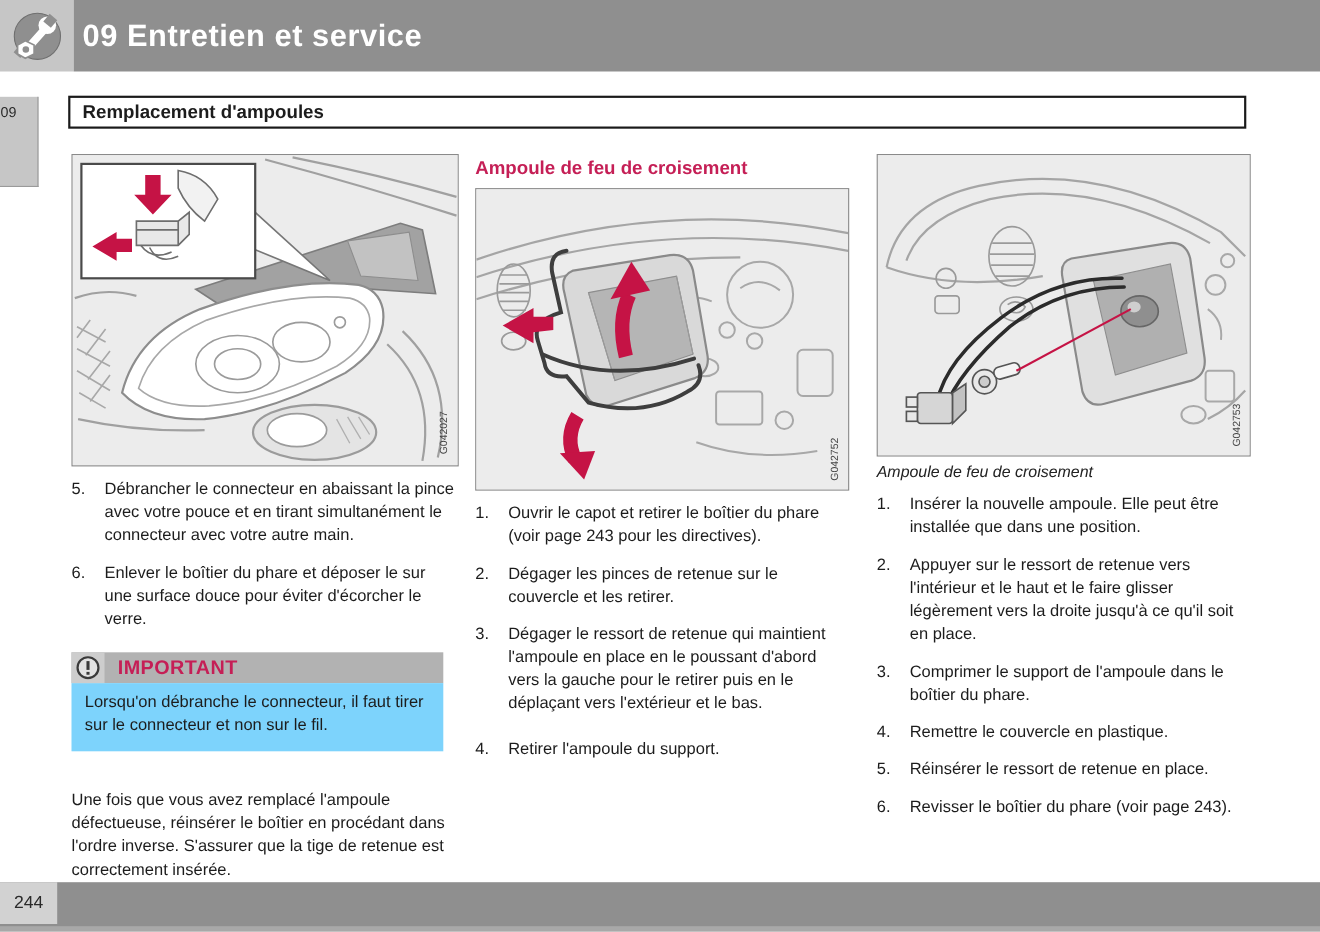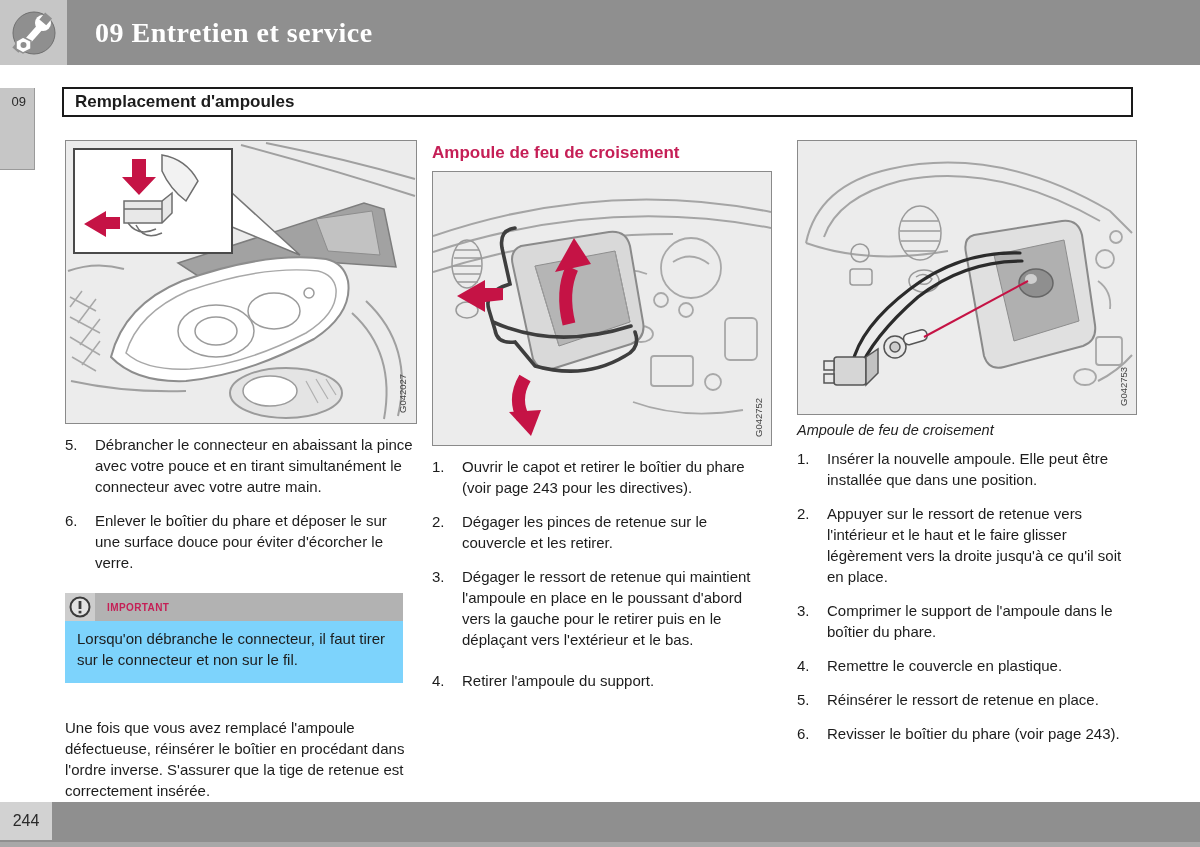--- a/index.html
+++ b/index.html
@@ -5,26 +5,26 @@
   html,body{margin:0;padding:0;background:#fff;}
   body{font-family:"Liberation Sans","DejaVu Sans",sans-serif;color:#1c1c1c;
        width:1200px;height:847px;position:relative;overflow:hidden;}
 
   
   .chapter-header{position:absolute;left:0;top:0;width:1200px;height:65px;}
   .chapter-icon-box{position:absolute;left:0;top:0;width:67px;height:65px;background:#c6c6c6;
        display:flex;align-items:center;justify-content:center;}
   .chapter-bar{position:absolute;left:67px;top:0;width:1133px;height:65px;background:#8f8f8f;
        display:flex;align-items:center;}
-  .chapter-title{color:#ffffff;font-weight:bold;font-size:28px;padding-left:28px;letter-spacing:.5px;font-family:Liberation Serif, serif;}
+  .chapter-title{color:#ffffff;font-weight:bold;font-size:28px;padding-left:8px;letter-spacing:.5px;}
 
   
   .side-tab{position:absolute;left:0;top:88px;width:35px;height:82px;background:#c6c6c6;
        border-right:1px solid #9a9a9a;border-bottom:1px solid #9a9a9a;
-       font-size:13px;color:#2a2a2a;text-align:right;padding:6px 8px 0 0;box-sizing:border-box;}
+       font-size:13px;color:#2a2a2a;text-align:right;padding:6px 19px 0 0;box-sizing:border-box;}
 
   
   .page-heading-box{position:absolute;left:62px;top:87px;width:1071px;height:30px;
        border:2px solid #1a1a1a;box-sizing:border-box;display:flex;align-items:center;}
   .page-heading-box span{font-weight:bold;font-size:17px;padding-left:11px;}
 
   
   .col{position:absolute;top:140px;}
   .col1{left:65px;width:350px;}
   .col2{left:432px;width:338px;}
@@ -38,21 +38,21 @@
 
   .steps{margin-top:10px;}
   .step{display:flex;margin-bottom:13px;font-size:15px;line-height:21px;}
   .step .num{width:30px;flex:0 0 30px;}
   .step .txt{flex:1;}
 
   
   .important{margin-top:20px;width:338px;}
   .important-head{background:#b2b2b2;height:28px;display:flex;align-items:center;}
   .important-iconbox{width:30px;height:28px;background:#cdcdcd;display:flex;align-items:center;justify-content:center;}
-  .important-label{color:#c51f56;font-weight:bold;font-size:10px;padding-left:12px;letter-spacing:.4px;}
+  .important-label{color:#c51f56;font-weight:bold;font-size:18px;padding-left:12px;letter-spacing:.4px;}
   .important-body{background:#7dd3fc;padding:7px 10px 13px 12px;font-size:15px;line-height:21px;}
 
   .paragraph{margin-top:34px;font-size:15px;line-height:21px;width:340px;}
 
   
   .footer-bar{position:absolute;left:0;top:802px;width:1200px;height:41px;background:#8f8f8f;}
   .footer-strip{position:absolute;left:0;top:842px;width:1200px;height:5px;background:#a8a8a8;}
   .page-number-box{position:absolute;left:0;top:802px;width:52px;height:38px;background:#d2d2d2;
        display:flex;align-items:center;justify-content:center;font-size:16px;color:#2a2a2a;}
 </style>

